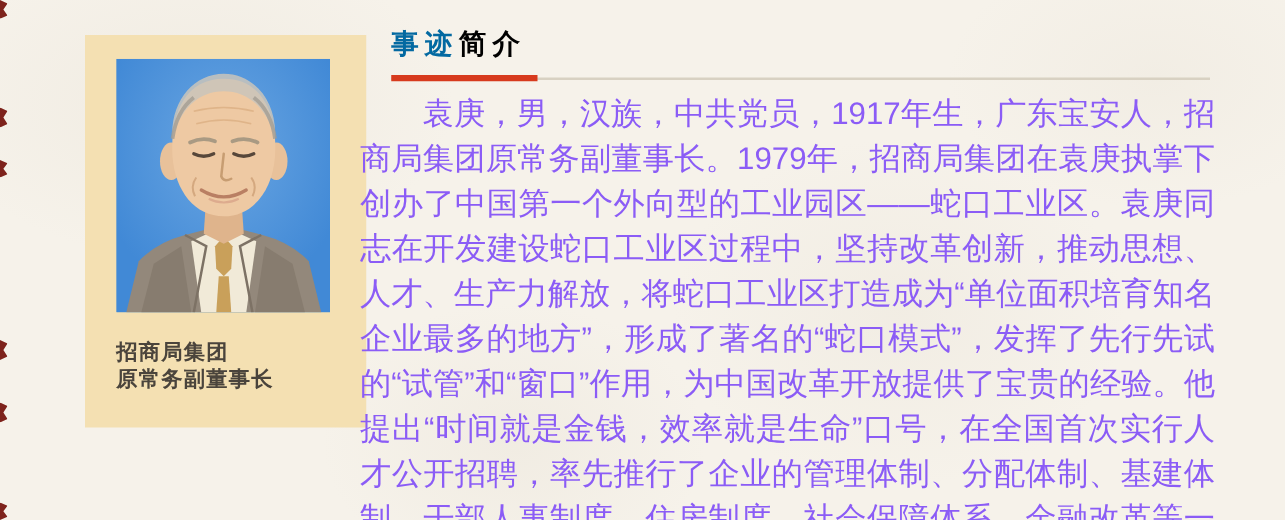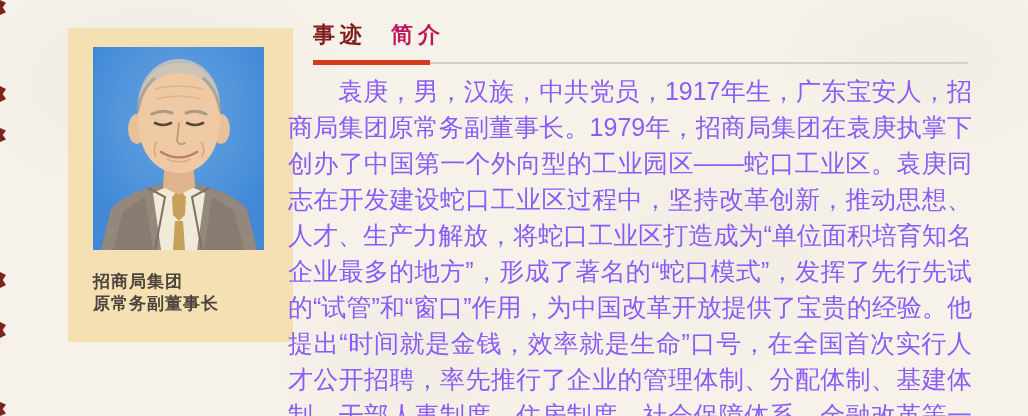--- a/index.html
+++ b/index.html
@@ -49,22 +49,22 @@
   .caption-2 { top: 264px; }
   
   .section-header {
     position: absolute;
     left: 313px; top: 20px;
     font-size: 22px;
     font-weight: 700;
     letter-spacing: 5px;
     white-space: nowrap;
   }
-  .title-primary { color: #7f1d1d; }
-  .title-secondary { color: #be185d; margin-left: 24px; }
+  .title-primary { color: #0369a1; }
+  .title-secondary { color: #000000; }
   .header-rule {
     position: absolute;
     left: 313px; top: 60px;
     width: 655px; height: 5px;
   }
   .header-rule .thin-line {
     position: absolute;
     left: 0; right: 0; top: 2px;
     height: 2px;
     background: #d8d1c2;

